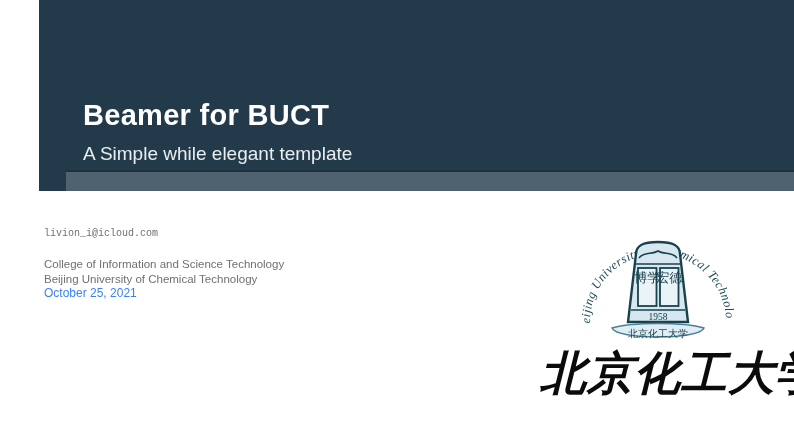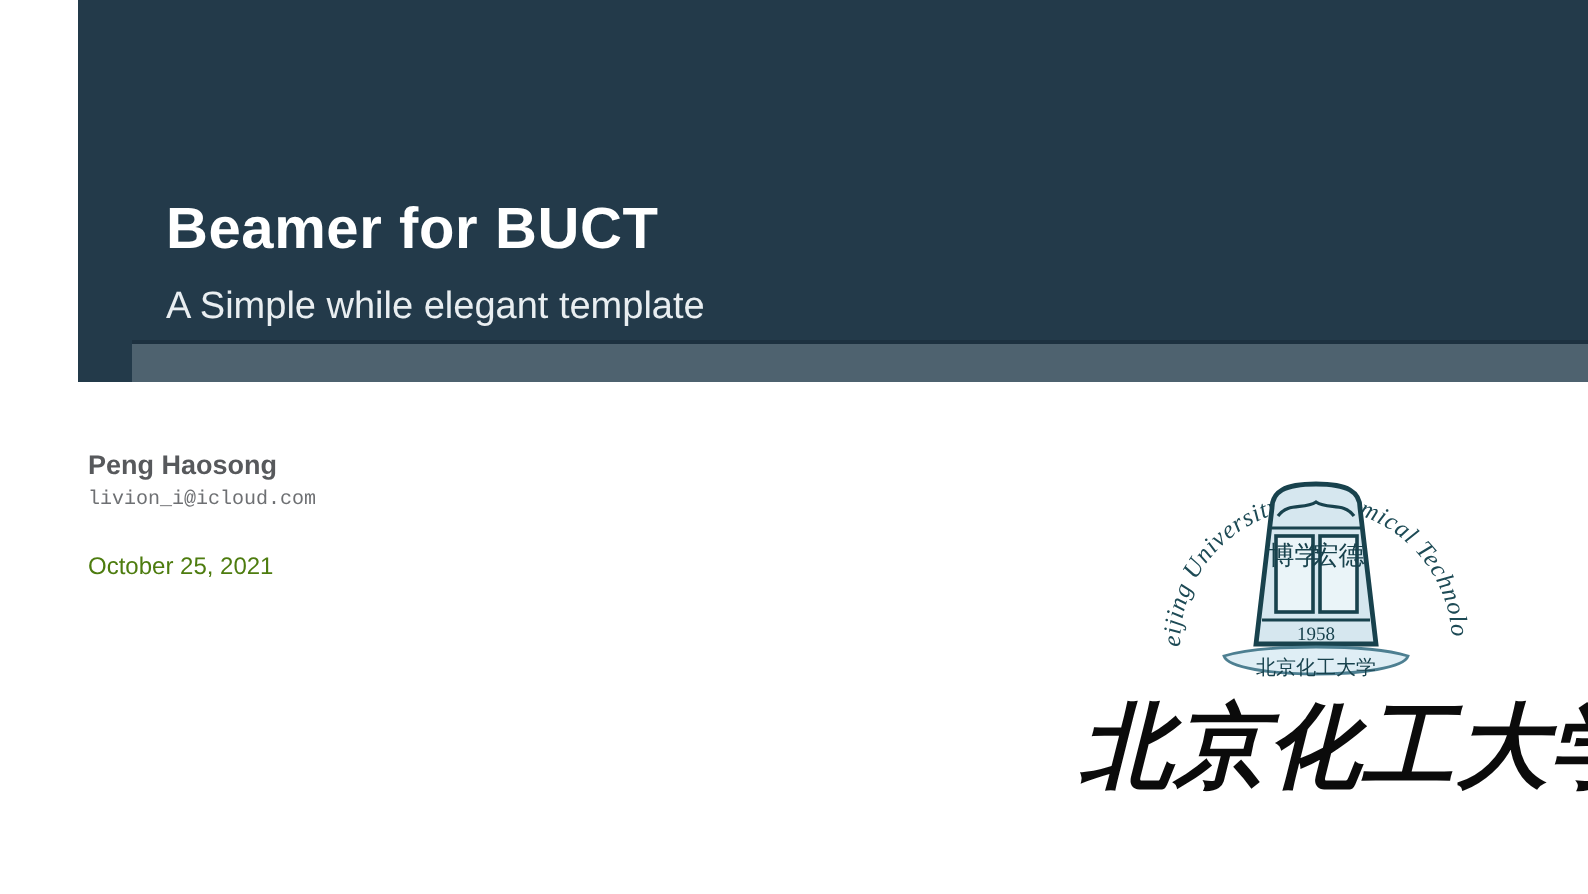--- a/index.html
+++ b/index.html
@@ -92,23 +92,22 @@
   .affiliation {
     margin-top: 15px;
   }
   .affiliation-line {
     font-size: 11.5px;
     color: #6e7073;
     line-height: 14.5px;
     white-space: nowrap;
   }
   .date-line {
-    margin-top: 17px;
     font-size: 12px;
-    color: #4d7c0f;
+    color: #3b82f6;
     white-space: nowrap;
   }
 
   
   .logo-wrap {
     position: absolute;
     left: 540px;
     top: 218px;
     width: 254px;
     height: 200px;
@@ -145,22 +144,25 @@
 <div id="slide">
 
   <div class="title-band">
     <div class="slide-title">Beamer for BUCT</div>
     <div class="slide-subtitle">A Simple while elegant template</div>
     <div class="accent-bar-top"></div>
     <div class="accent-bar"></div>
   </div>
 
   <div class="author-block">
-    <div class="author-name">Peng Haosong</div>
     <div class="author-email">livion_i@icloud.com</div>
+    <div class="affiliation">
+      <div class="affiliation-line">College of Information and Science Technology</div>
+      <div class="affiliation-line">Beijing University of Chemical Technology</div>
+    </div>
     <div class="date-line">October 25, 2021</div>
   </div>
 
   <div class="logo-wrap">
 
     <svg class="seal" viewBox="0 0 172 132">
       <defs>
         <path id="arcPath" d="M 18,104 A 68,68 0 0 1 154,104" fill="none"></path>
       </defs>
 

